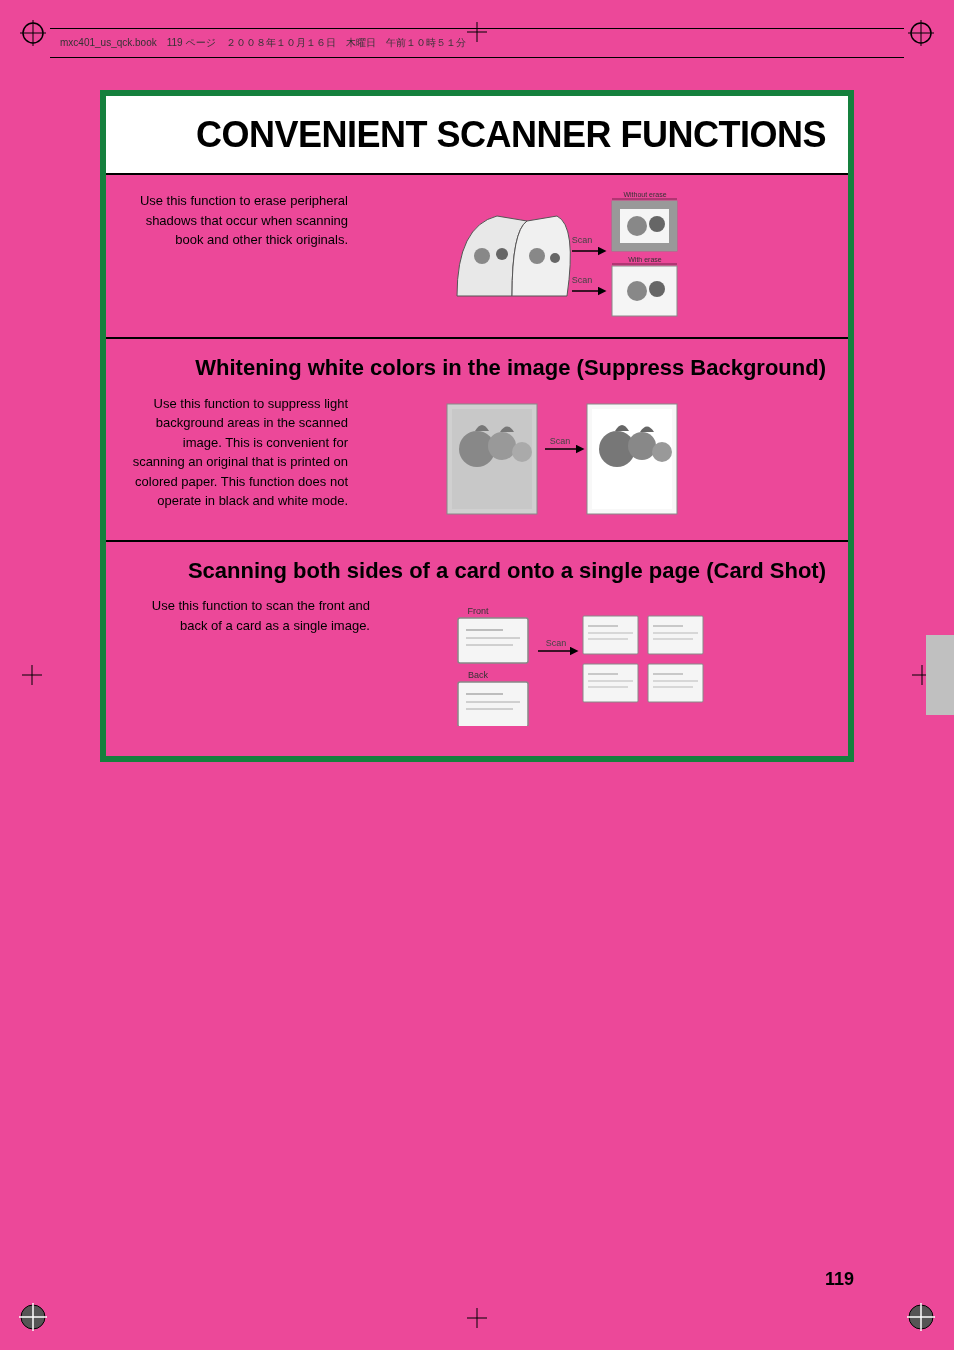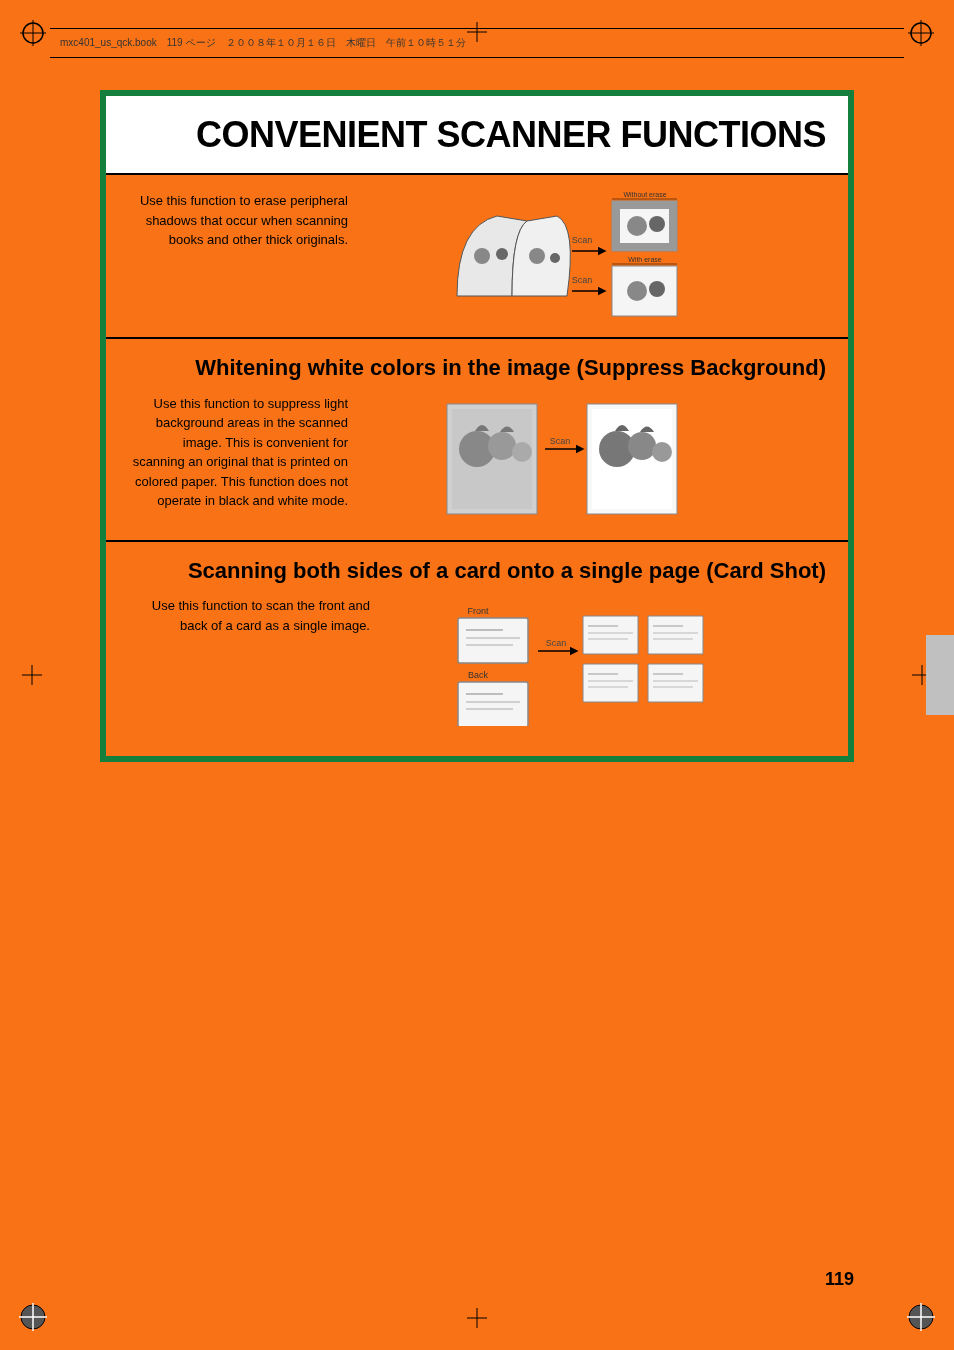--- a/index.html
+++ b/index.html
@@ -9,21 +9,21 @@
       height: 1350px;
       background: #ffffff;
       font-family: Arial, Helvetica, sans-serif;
       position: relative;
       overflow: hidden;
     }
 
     .page {
       width: 954px;
       height: 1350px;
-      background: #f97316;
+      background: #ec4899;
       position: relative;
     }
 
     
     .header-bar {
       position: absolute;
       top: 28px;
       left: 50px;
       right: 50px;
       height: 30px;
@@ -255,21 +255,21 @@
   <div class="content-area">
 
     <div class="main-box">
 
       <div class="title-section">
         <div class="main-title">CONVENIENT SCANNER FUNCTIONS</div>
       </div>
 
       <div class="section">
         <div class="section-content">
-          <div class="section-text">Use this function to erase peripheral shadows that occur when scanning books and other thick originals.</div>
+          <div class="section-text">Use this function to erase peripheral shadows that occur when scanning book and other thick originals.</div>
           <div class="section-illustration">
 
             <svg width="320" height="130" viewBox="0 0 320 130" xmlns="http://www.w3.org/2000/svg">
 
               <g transform="translate(10,15)">
 
                 <path d="M10,90 Q10,20 50,10 L80,15 Q65,25 65,90 Z" fill="#e8e8e8" stroke="#555" stroke-width="1"></path>
                 <path d="M65,90 Q65,25 80,15 L110,10 Q130,20 120,90 Z" fill="#f0f0f0" stroke="#555" stroke-width="1"></path>
 
                 <circle cx="35" cy="50" r="8" fill="#888"></circle>

